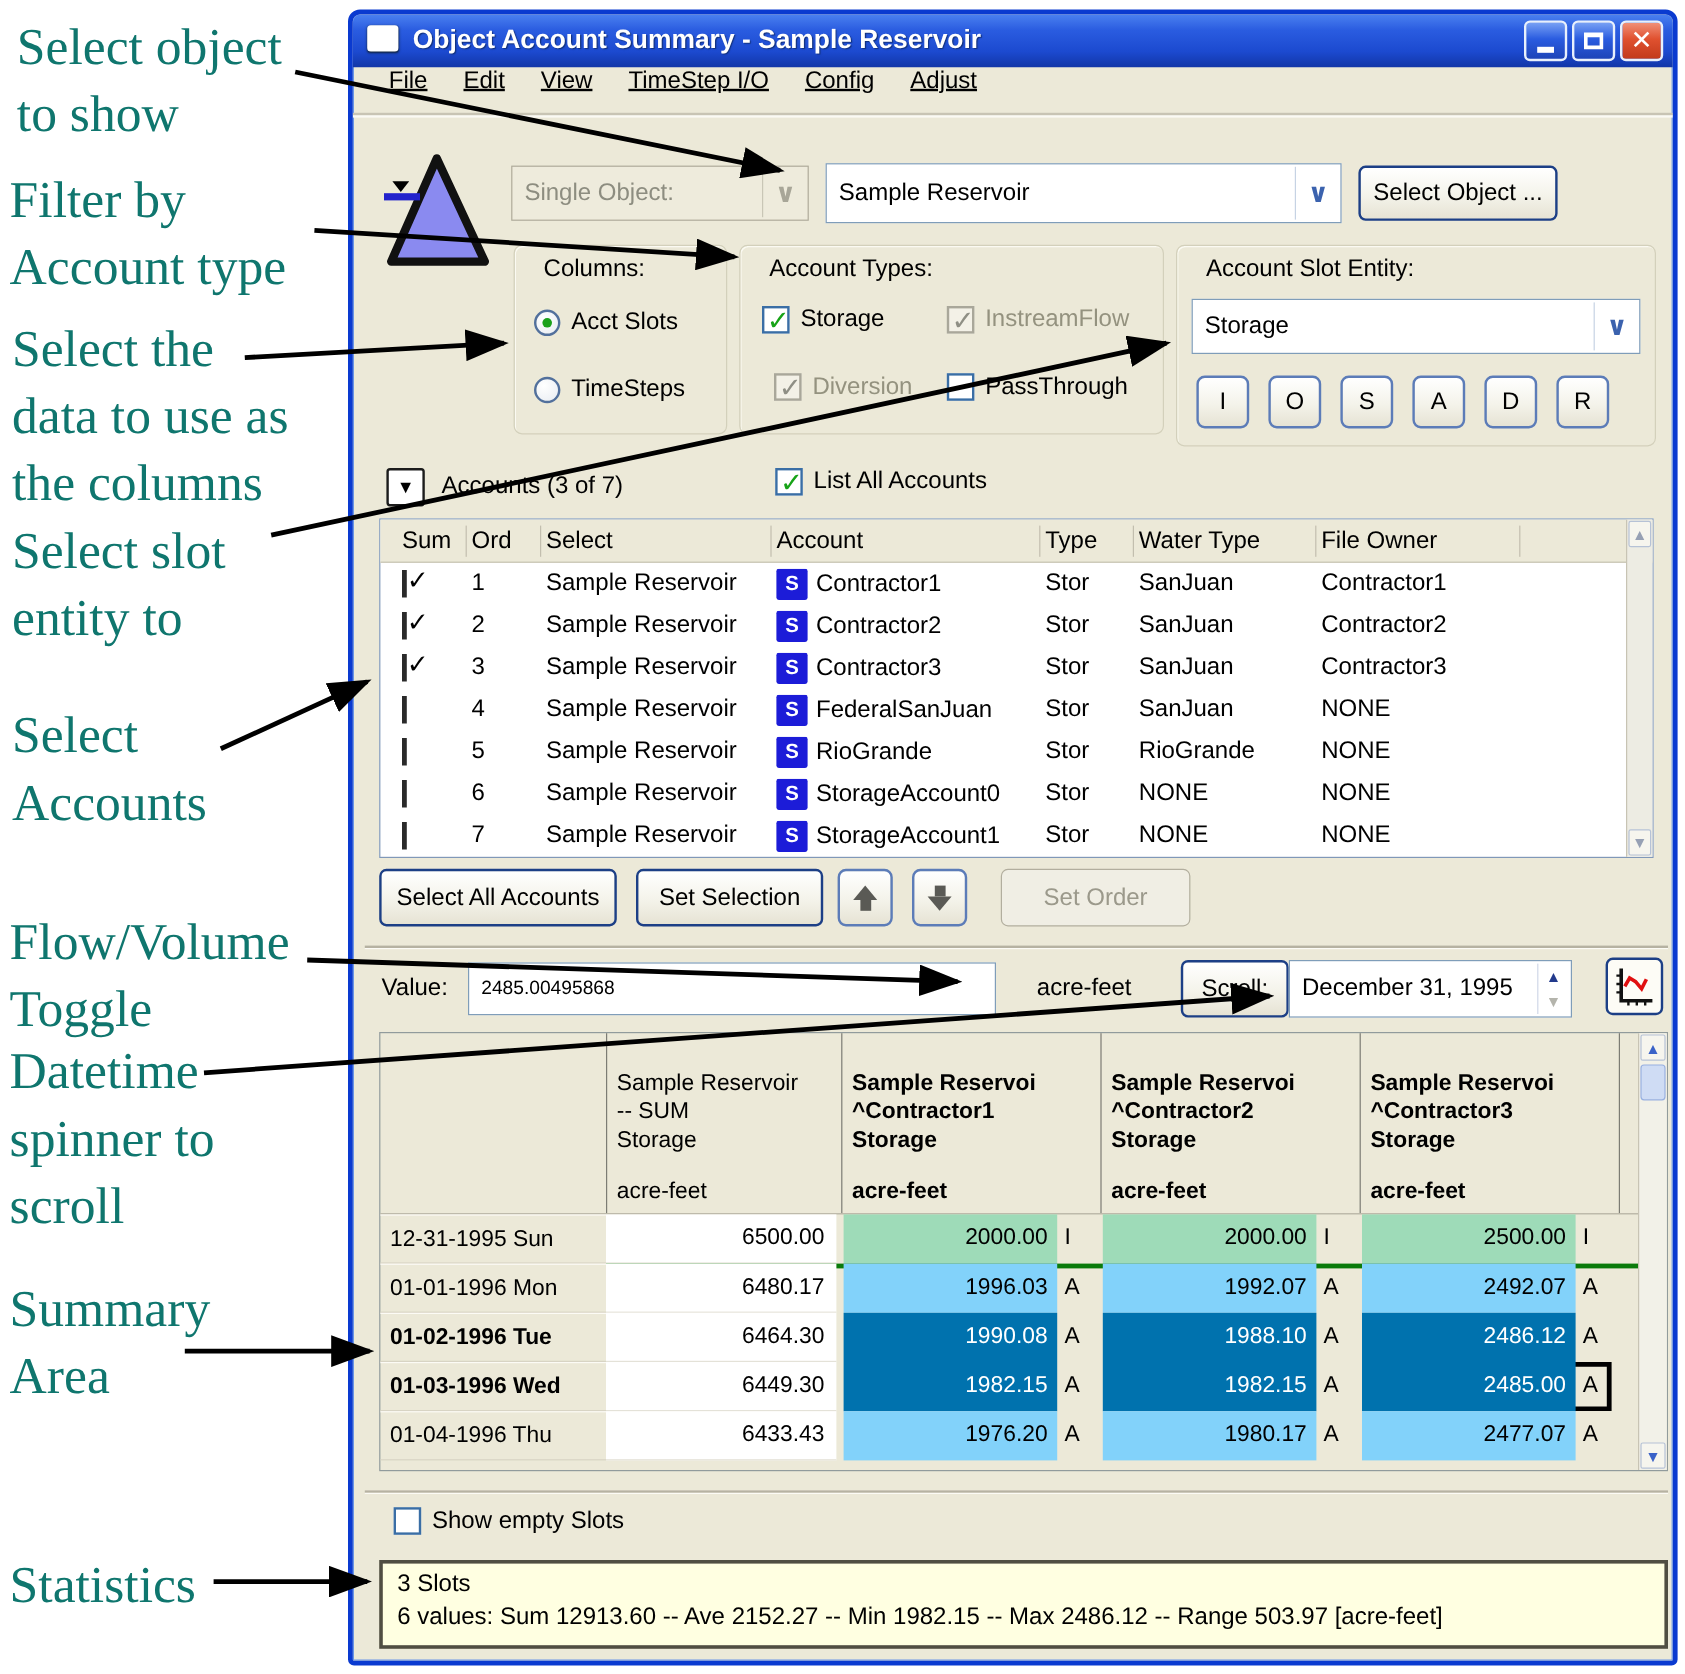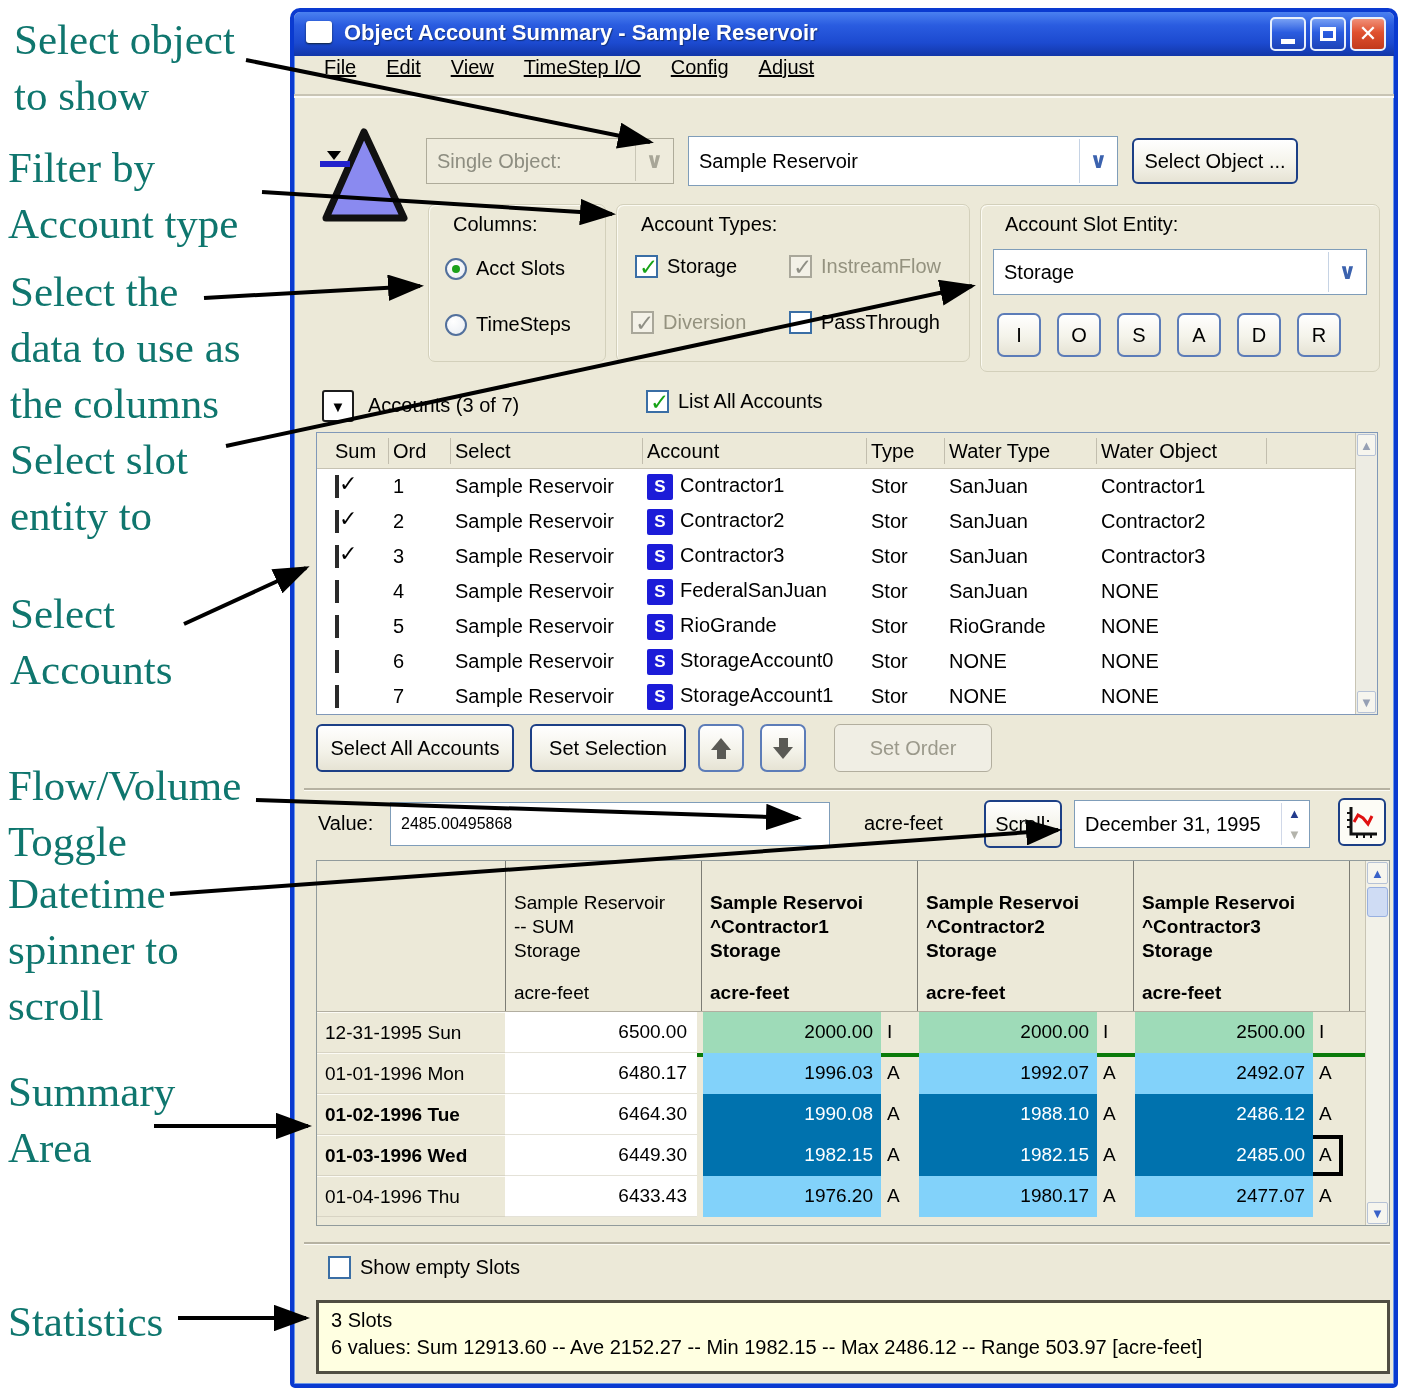--- a/index.html
+++ b/index.html
@@ -246,21 +246,21 @@
   <div class="group" style="left:322px; top:192px; width:354px; height:158px;">
     <div class="group-title">Account Types:</div>
     <label class="opt checked" style="left:18px; top:50px;">
       <span class="cb"></span>
       <span class="opt-label">Storage</span>
     </label>
     <label class="opt checked disabled" style="left:172px; top:50px;">
       <span class="cb"></span>
       <span class="opt-label">InstreamFlow</span>
     </label>
-    <label class="opt checked disabled" style="left:14px; top:106px;">
+    <label class="opt checked disabled" style="left:28px; top:106px;">
       <span class="cb"></span>
       <span class="opt-label">Diversion</span>
     </label>
     <label class="opt" style="left:172px; top:106px;">
       <span class="cb"></span>
       <span class="opt-label">PassThrough</span>
     </label>
   </div>
 
   <div class="group" style="left:686px; top:192px; width:400px; height:168px;">
@@ -285,21 +285,21 @@
   </label>
 
   <div class="acct-table">
     <div class="acct-grid acct-head">
       <div>Sum</div>
       <div>Ord</div>
       <div>Select</div>
       <div>Account</div>
       <div>Type</div>
       <div>Water Type</div>
-      <div>Water Object</div>
+      <div>File Owner</div>
     </div>
 
     <div class="acct-grid acct-row checked">
       <div><span class="cb2"></span></div>
       <div>1</div>
       <div>Sample Reservoir</div>
       <div><span class="sbadge">S</span><span>Contractor1</span></div>
       <div>Stor</div>
       <div>SanJuan</div>
       <div>Contractor1</div>
@@ -379,21 +379,21 @@
         <span class="tri-down"></span>
       </span>
   </div>
   <div class="xpbtn disabled" style="left:540px; top:712px; width:158px; height:48px;">Set Order</div>
 
   <div class="groove" style="top:776px;"></div>
 
   <div class="lbl" style="left:24px; top:800px;">Value:</div>
   <input class="text-input" style="left: 96px; top: 790px; width: 440px; height: 44px;" value="2485.00495868">
   <div class="lbl" style="left:570px; top:800px;">acre-feet</div>
-  <div class="xpbtn" style="left:690px; top:788px; width:78px; height:48px;">Scroll:</div>
+  <div class="xpbtn" style="left:690px; top:788px; width:90px; height:48px;">Scroll:</div>
   <div class="date-spin" style="left:780px; top:788px; width:236px; height:48px;">
     <span class="dv">December 31, 1995</span>
     <span class="spin-col">
       <span class="spin-half spin-up">▲</span>
       <span class="spin-half spin-down">▼</span>
     </span>
   </div>
   <div class="xpbtn" style="left:1044px; top:786px; width:48px; height:48px; background:#fdfcf6;">
     <svg class="chart-btn-svg" width="34" height="34" viewBox="0 0 34 34">
       <path d="M6,2 L6,29 L32,29" stroke="#111" stroke-width="3" fill="none"></path>

